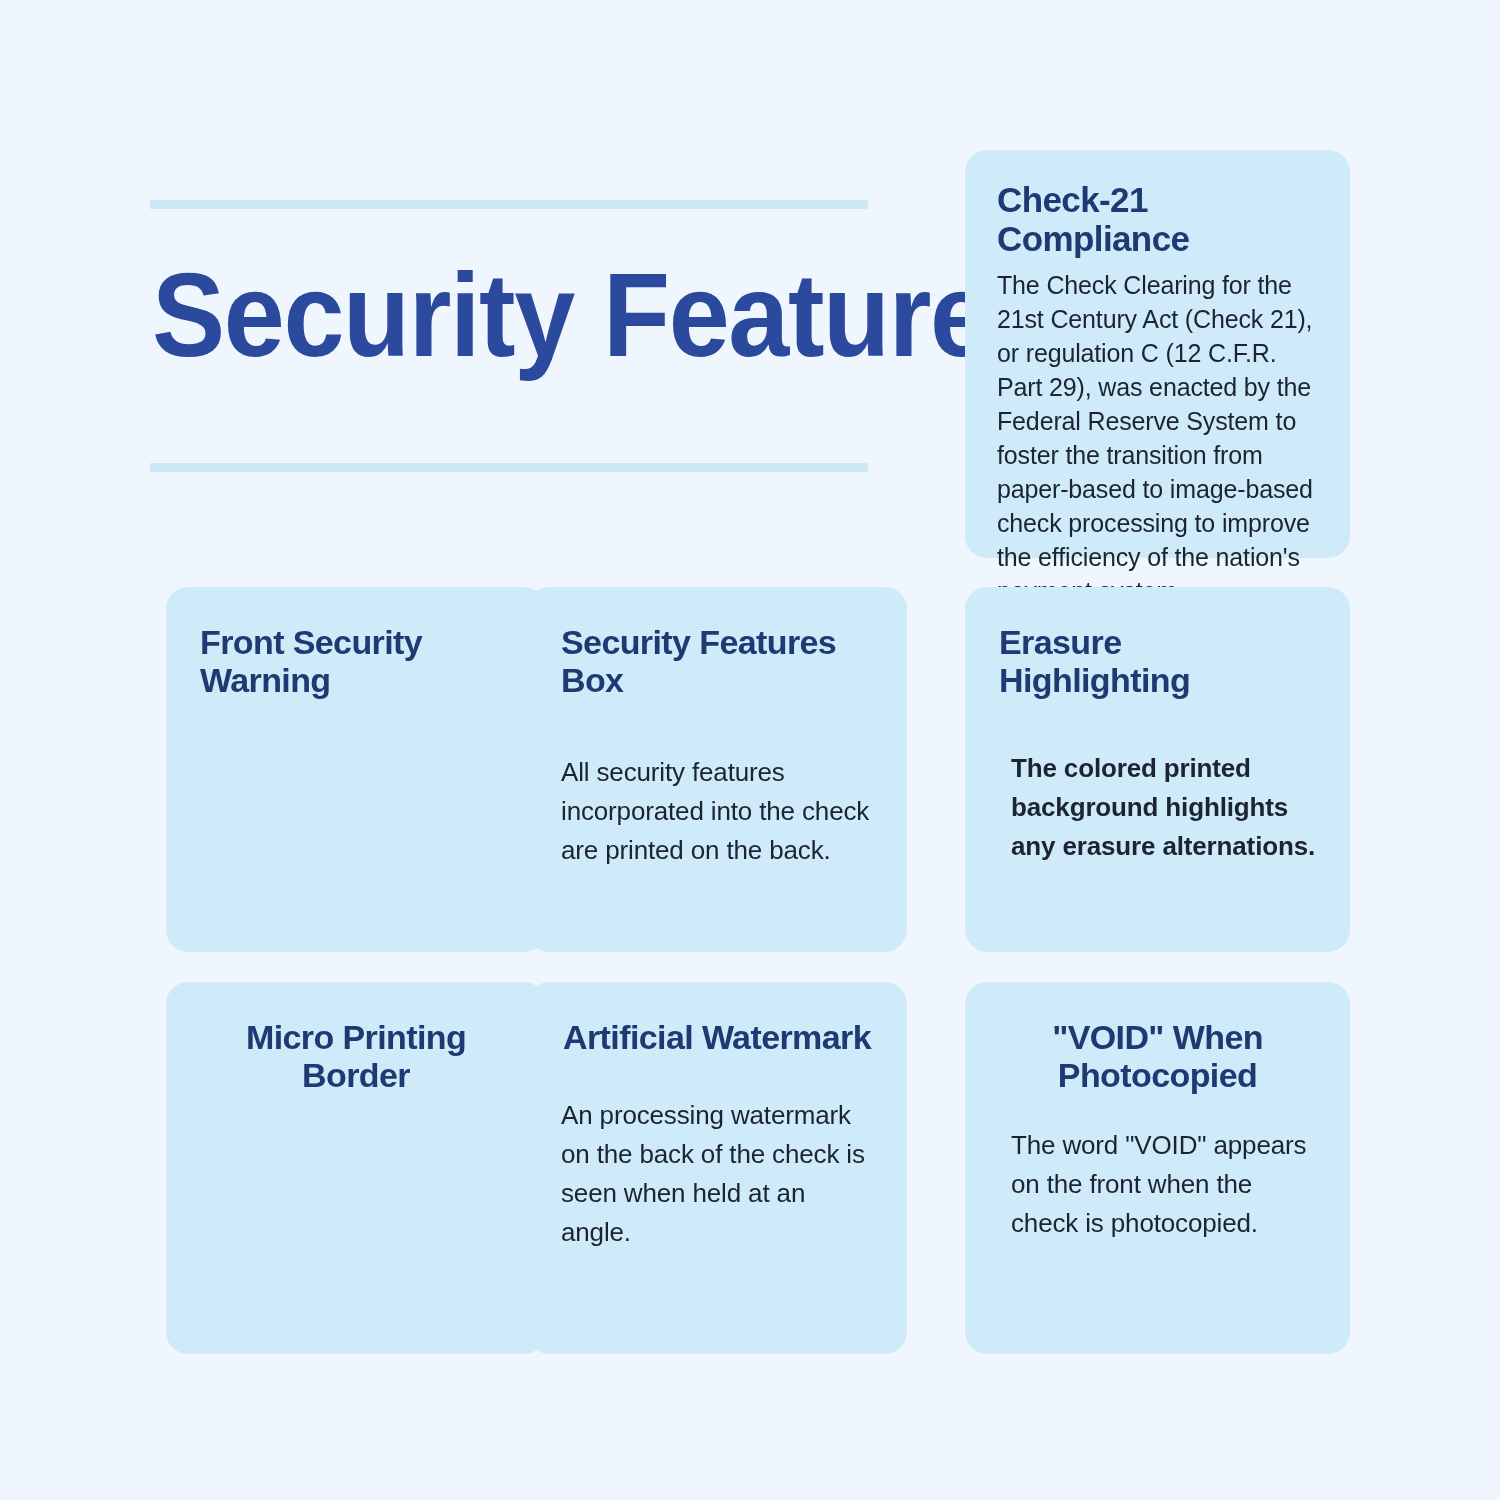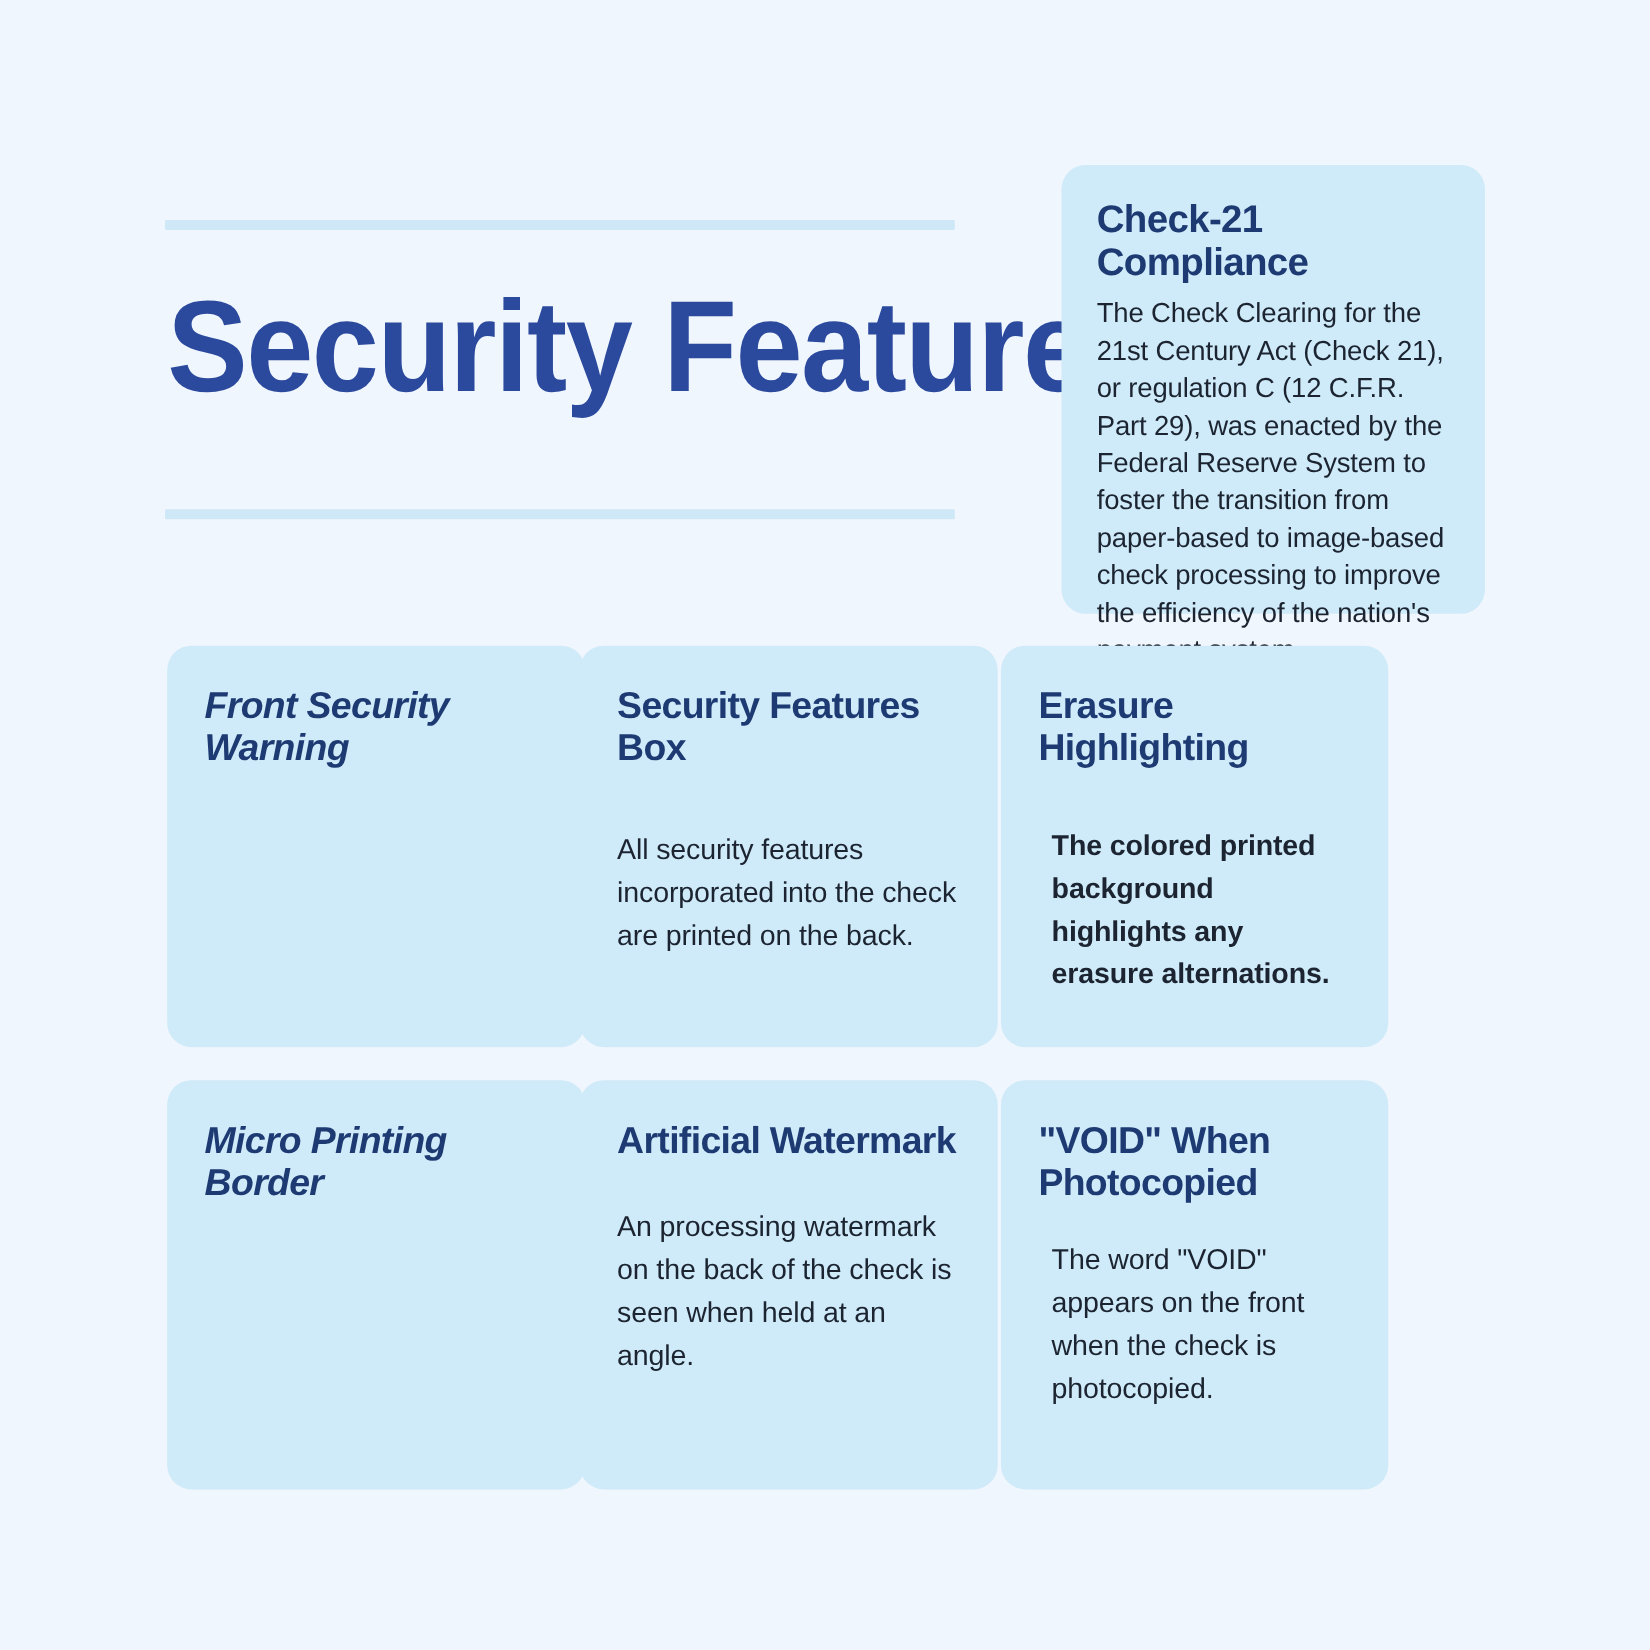--- a/index.html
+++ b/index.html
@@ -103,25 +103,25 @@
     font-size: 25px;
     line-height: 1.36;
   }
 
   
   .card.r1 { top: 587px; height: 365px; }
   .card.r1 h2 { margin-bottom: 44px; }
 
   
   .card.r2 { top: 982px; height: 372px; }
-  .card.r2 h2 { margin-bottom: 40px; }
+  .card.r2 h2 { margin-bottom: 40px; text-align: center; }
 
-  .col1 { left: 152px; width: 380px; font-style: italic; }
+  .col1 { left: 166px; width: 380px; }
   .col2 { left: 527px; width: 380px; }
-  .col3 { left: 910px; width: 352px; }
+  .col3 { left: 965px; width: 385px; }
 
   
   .card.erasure h2 { margin-bottom: 50px; }
   .card.erasure p { padding-left: 12px; font-weight: bold; }
   .card.void h2 { margin-bottom: 32px; }
   .card.void p { padding-left: 12px; }
   .card.watermark h2 { }
   .card.featuresbox h2 { margin-bottom: 54px; }
   .card.microprint h2 { margin-bottom: 34px; }
 </style>

